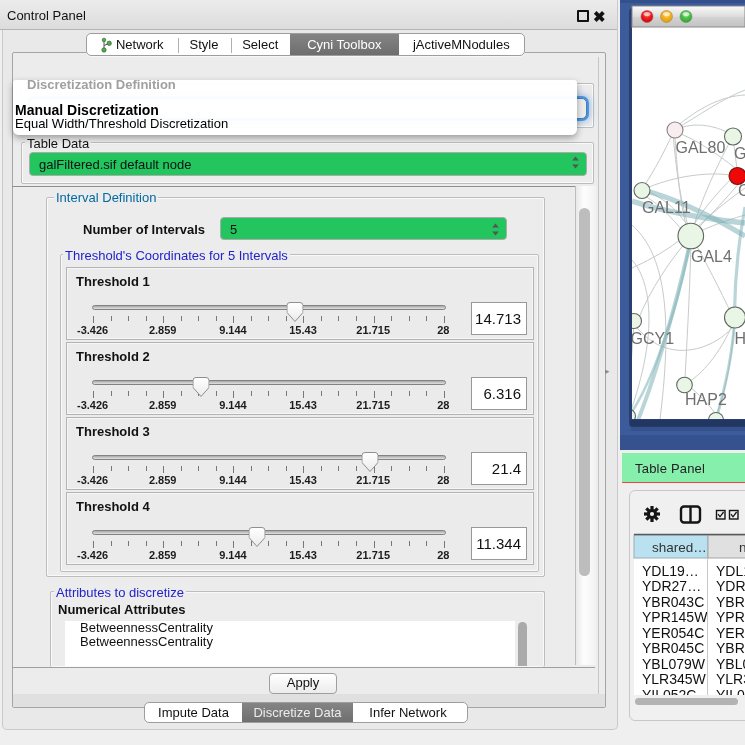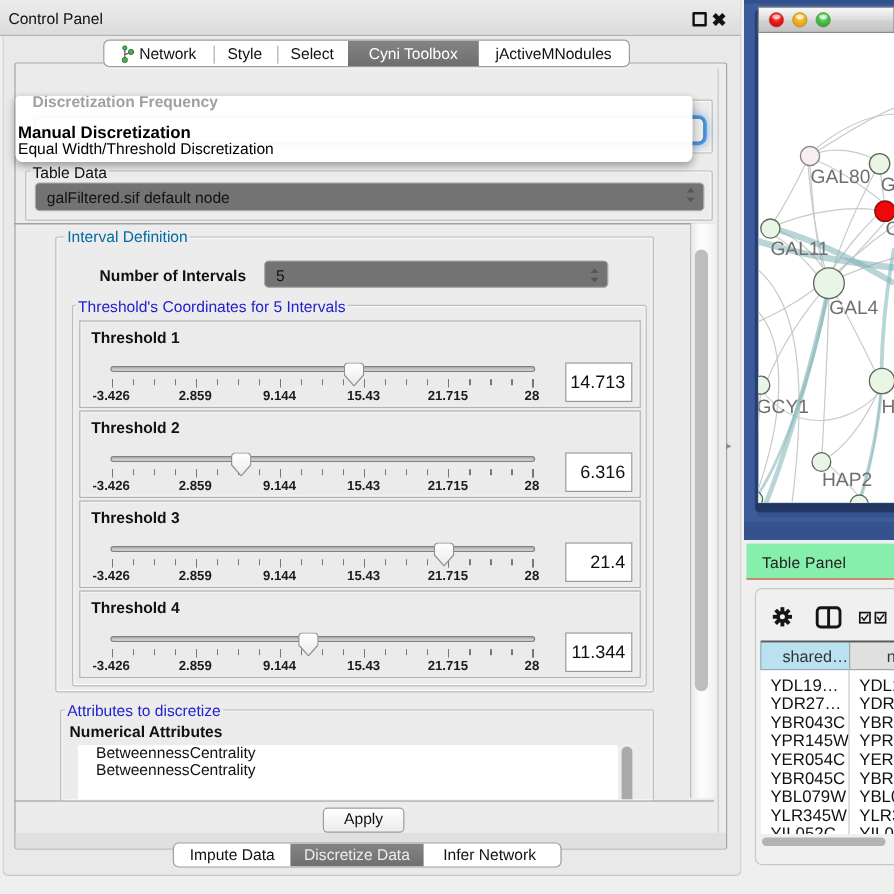--- a/index.html
+++ b/index.html
@@ -26,21 +26,21 @@
 #tabbar .seg.sel{background:linear-gradient(#848484,#6e6e6e);color:#fff;}
 .tdiv{position:absolute;top:4px;width:1px;height:15px;background:#b0b0b0;}
 
 #mainpanel{left:12px;top:52px;width:594px;height:656px;background:#ececec;
   border:1px solid #a5a5a5;border-radius:2px;box-sizing:border-box;}
 .groupbox{position:absolute;border:1px solid #bdbdbd;border-radius:2px;
   box-shadow:inset 0 0 0 1px rgba(255,255,255,.7);}
 .grouplab{position:absolute;font-size:13px;background:#ececec;padding:0 2px;white-space:nowrap;}
 .bold{font-weight:bold;}
 
-.combo{position:absolute;background:#737373;border:1px solid #ababab;border-radius:4px;
+.combo{position:absolute;background:#22c55e;border:1px solid #ababab;border-radius:4px;
   box-sizing:border-box;font-size:13px;color:#111;}
 .combo .tx{position:absolute;left:9px;top:3px;}
 .combo .arr{position:absolute;right:6px;top:2px;width:9px;}
 .combo .arr svg{display:block;}
 
 .thbox{position:absolute;left:66px;width:466px;height:71px;background:#ebebeb;
   border:1px solid #b3b3b3;box-shadow:inset 0 0 0 1px rgba(255,255,255,.55);}
 .thbox .title{position:absolute;left:9px;top:6px;font-size:13px;font-weight:bold;color:#111;}
 .track{position:absolute;left:25px;top:37px;width:354px;height:5px;border-radius:3px;
   background:linear-gradient(#a8a8a8,#e2e2e2);border:1px solid #828282;box-sizing:border-box;}
@@ -116,21 +116,21 @@
       Network</div>
     <div class="seg" style="width:53px;">Style</div>
     <div class="seg" style="width:60px;">Select</div>
     <div class="seg sel" style="width:109px;">Cyni Toolbox</div>
     <div class="seg" style="width:126px;">jActiveMNodules</div>
     <div class="tdiv" style="left:91px;"></div>
     <div class="tdiv" style="left:144px;"></div>
   </div>
 
   <div class="groupbox abs" style="left:21px;top:83px;width:571px;height:43px;"></div>
-  <div class="grouplab abs bold" style="left:25px;top:77px;color:#a0a0a0;background:transparent;z-index:60;">Discretization Frequency</div>
+  <div class="grouplab abs bold" style="left:25px;top:77px;color:#a0a0a0;background:transparent;z-index:60;">Discretization Definition</div>
   <div class="combo abs" style="left:29px;top:98px;width:558px;height:21px;background:#ececec;box-shadow:0 0 0 2px rgba(74,144,217,0.95), 0 0 7px 3px rgba(74,144,217,0.5);border-color:#3f7fc1;border-radius:5px;"></div>
 
   <div class="groupbox abs" style="left:21px;top:142px;width:571px;height:40px;"></div>
   <div class="grouplab abs" style="left:25px;top:136px;color:#111;">Table Data</div>
   <div class="combo abs" style="left:29px;top:152px;width:558px;height:24px;">
     <span class="tx" style="top:4px;">galFiltered.sif default node</span>
     <span class="arr">
         <svg width="9" height="15" viewBox="0 0 9 15">
           <path d="M1.2 5.5 L4.5 1.5 L7.8 5.5 Z" fill="#555"></path>
           <path d="M1.2 9.5 L4.5 13.5 L7.8 9.5 Z" fill="#555"></path>

